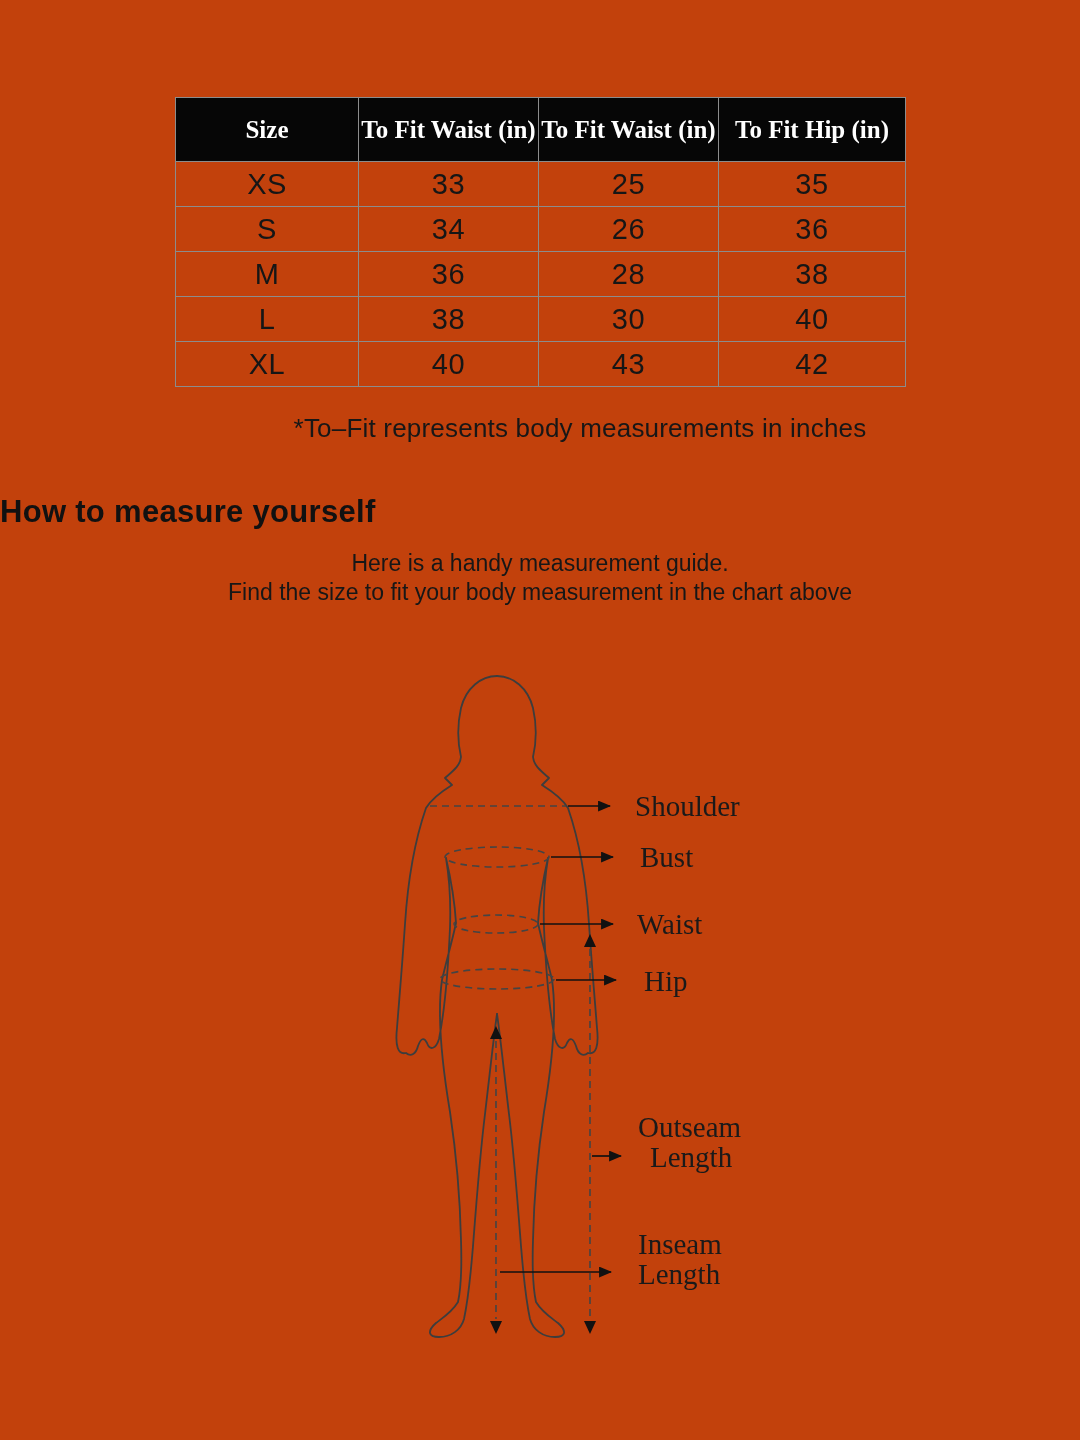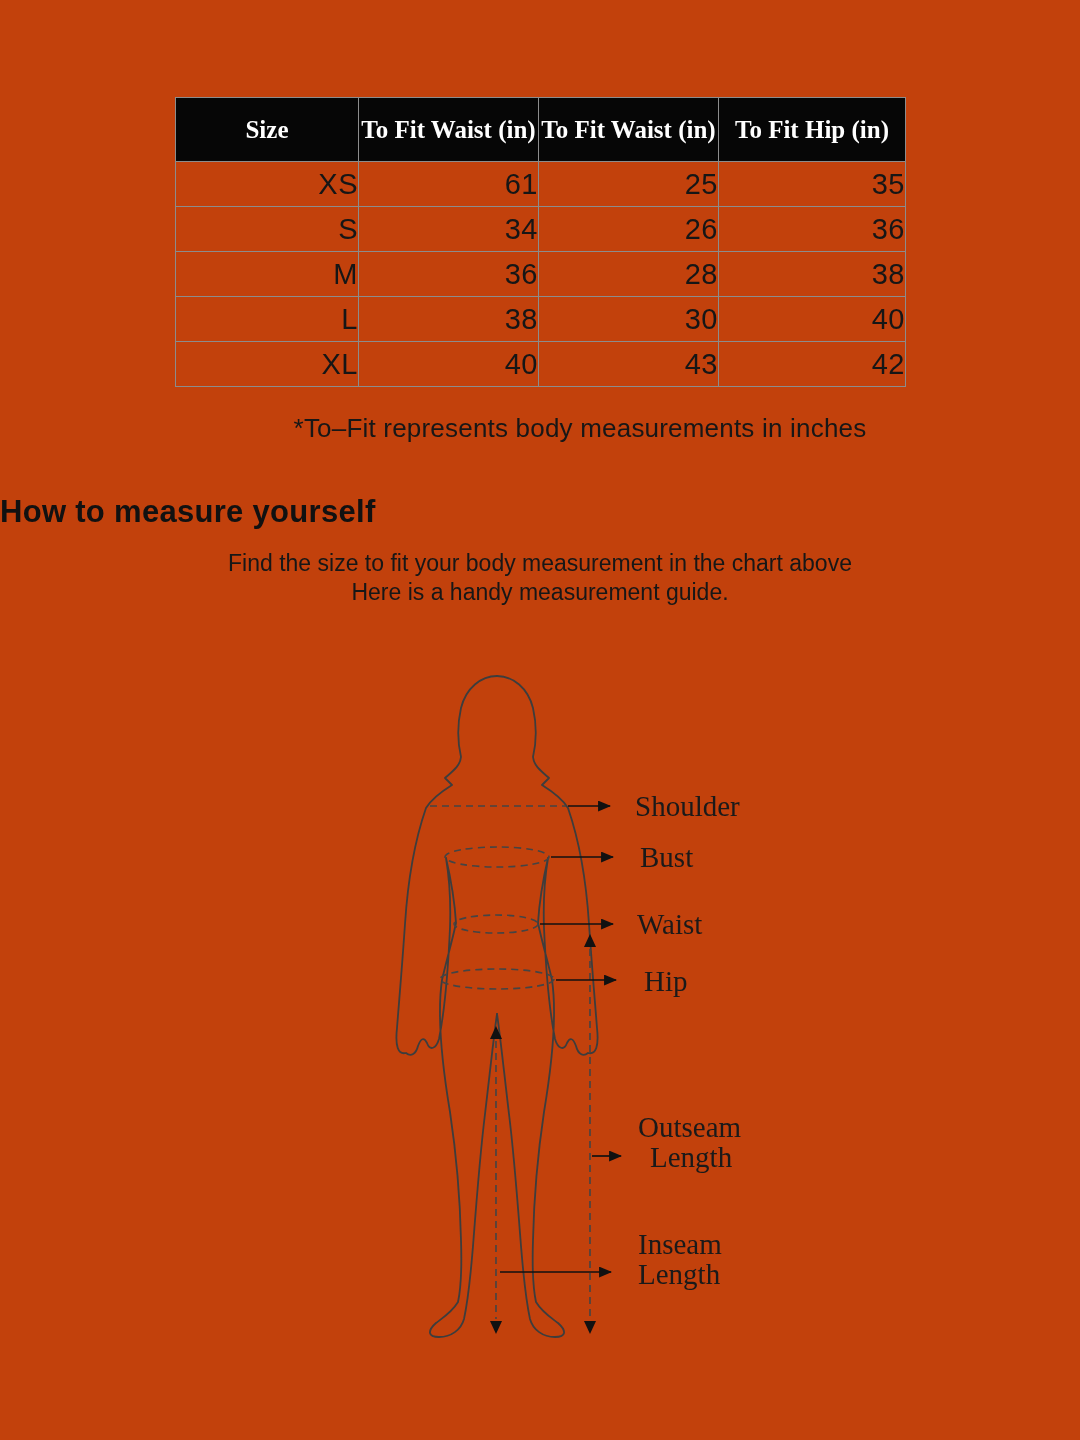--- a/index.html
+++ b/index.html
@@ -13,21 +13,21 @@
     position:absolute; left:175px; top:97px; width:730px;
     border-collapse:collapse; table-layout:fixed;
   }
   .size-table th {
     background:#060606; color:#ffffff;
     font-family:"Liberation Serif", serif; font-weight:600;
     font-size:25px; height:63px; text-align:center;
     border:1px solid #8c8c8c; padding:0;
   }
   .size-table td {
-    height:44px; text-align:right; vertical-align:middle;
+    height:44px; text-align:center; vertical-align:middle;
     font-size:29px; color:#161616;
     border:1px solid #8c8c8c; padding:0;
     letter-spacing:0.5px;
   }
 
   
   .note {
     position:absolute; top:413px; left:0; width:1080px;
     text-align:center; font-size:26px; color:#171717; letter-spacing:0.2px;padding-left:40px;
   }
@@ -65,21 +65,21 @@
       <tr>
         <th>Size</th>
         <th>To Fit Waist (in)</th>
         <th>To Fit Waist (in)</th>
         <th>To Fit Hip (in)</th>
       </tr>
     </thead>
     <tbody>
       <tr>
         <td>XS</td>
-        <td>61</td>
+        <td>33</td>
         <td>25</td>
         <td>35</td>
       </tr>
       <tr>
         <td>S</td>
         <td>34</td>
         <td>26</td>
         <td>36</td>
       </tr>
       <tr>
@@ -100,22 +100,22 @@
         <td>43</td>
         <td>42</td>
       </tr>
     </tbody>
   </table>
 
   <div class="note">*To–Fit represents body measurements in inches</div>
 
   <div class="guide-title">How to measure yourself</div>
   <div class="guide-intro">
+    <div>Here is a handy measurement guide.</div>
     <div>Find the size to fit your body measurement in the chart above</div>
-    <div>Here is a handy measurement guide.</div>
   </div>
 
   <svg class="diagram" width="1080" height="720" viewBox="0 650 1080 720">
     <defs>
       <marker id="ah" orient="auto" markerUnits="userSpaceOnUse" markerWidth="13" markerHeight="11" refX="11" refY="5" viewBox="0 0 12 10">
         <path d="M0 0 L12 5 L0 10 Z" fill="#111111"></path>
       </marker>
     </defs>
 
     <g fill="none" stroke="#3d3d3d" stroke-width="1.8" stroke-linejoin="round" stroke-linecap="round">

